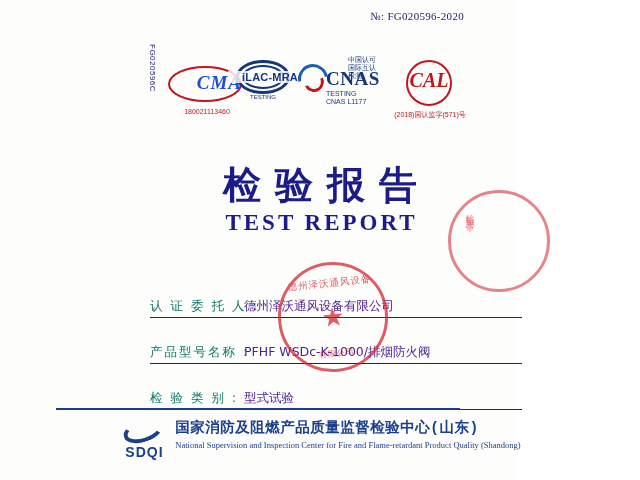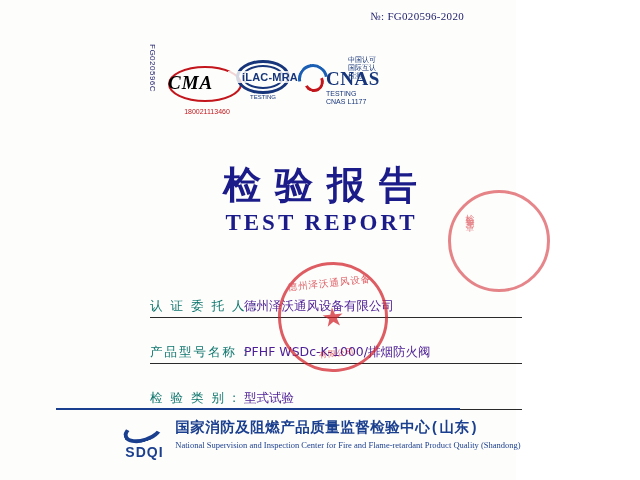--- a/index.html
+++ b/index.html
@@ -56,26 +56,26 @@
     left: 0; top: 2px;
     width: 74px; height: 36px;
     border: 2.5px solid #c3161c;
     border-radius: 50%/50%;
     box-sizing: border-box;
   }
   .cma-text {
     position: absolute;
     left: 0; top: 8px;
     width: 74px;
-    text-align: left;
+    text-align: right;
     font-family: "Liberation Serif", serif;
     font-weight: bold;
     font-style: italic;
     font-size: 19px;
-    color: #000000;
+    color: #1d4ed8;
     letter-spacing: 1px;
   }
   .cma-sub {
     position: absolute;
     left: -2px;
     top: 44px;
     width: 82px;
     text-align: center;
     font-size: 7px;
     color: #c3161c;
@@ -446,20 +446,25 @@
       <div class="cnas-swoosh"></div>
       <div class="cnas-swoosh2"></div>
       <div class="cnas-text">CNAS</div>
       <div class="cnas-cn" style="white-space:pre-line;">中国认可
 国际互认
 检测</div>
       <div class="cnas-bottom" style="white-space:pre-line;">TESTING
 CNAS L1177</div>
     </div>
 
+    <div class="mark-cal">
+      <div class="cal-circle"></div>
+      <div class="cal-glyph">CAL</div>
+      <div class="cal-note">(2018)国认监字(571)号</div>
+    </div>
 
   </div>
 
   <div class="title-cn">检验报告</div>
   <div class="title-en">TEST REPORT</div>
 
   <div class="fields">
 
     <div class="field-row">
       <span class="field-label">认 证 委 托 人 :</span>

